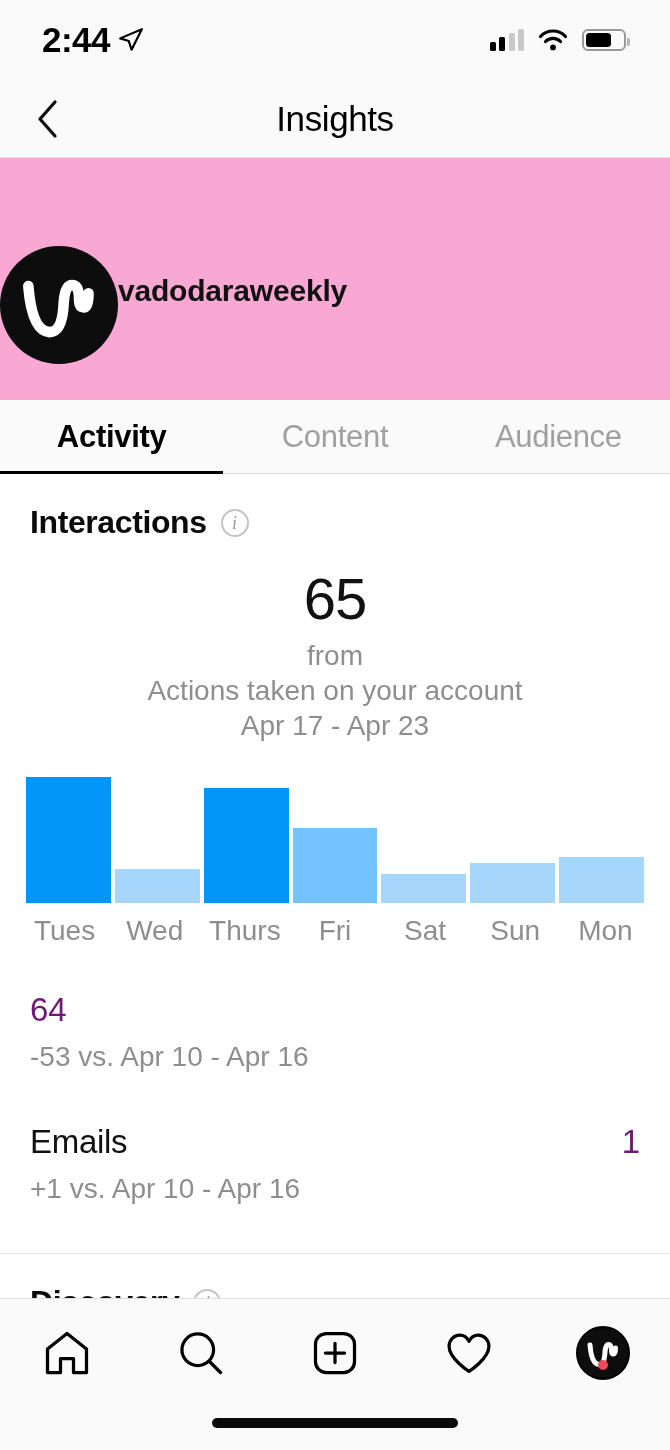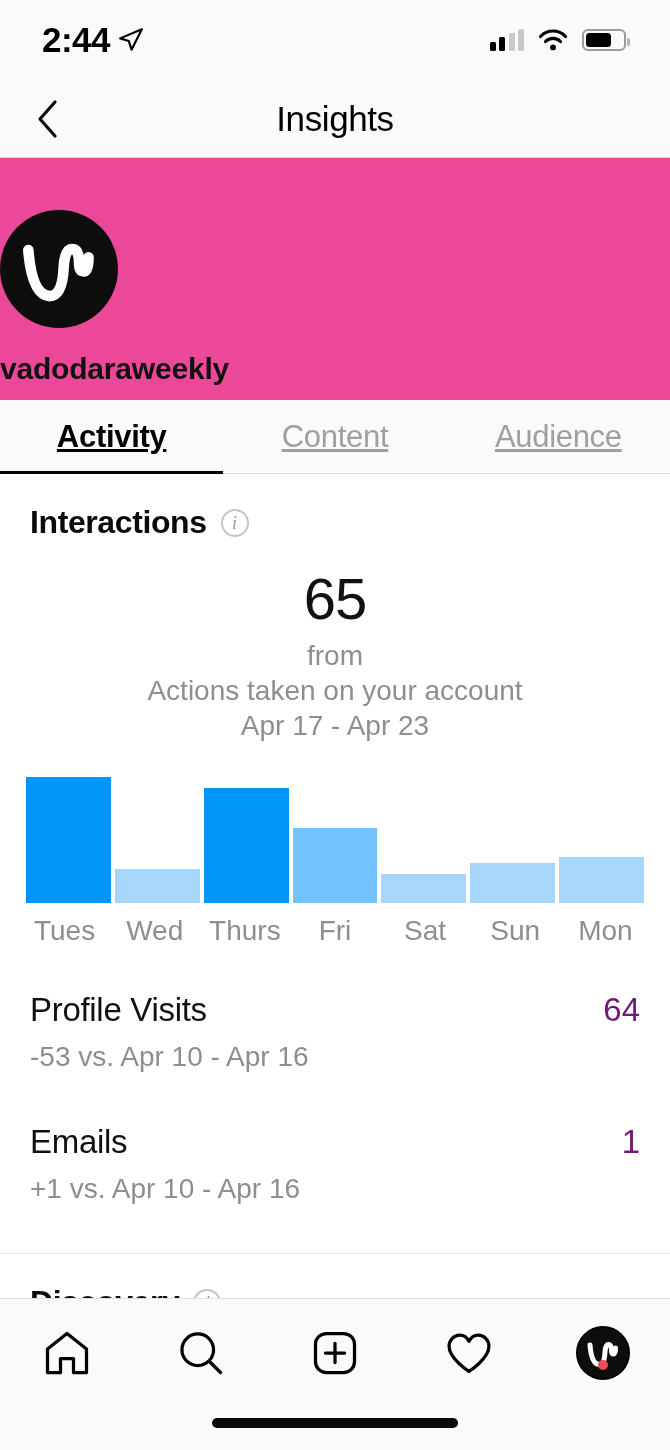--- a/index.html
+++ b/index.html
@@ -42,37 +42,37 @@
     background: #FAFAFA;
     display:flex; align-items:center; justify-content:center;
     border-bottom: 1.5px solid #DDDDDD;
   }
   .nav-title { font-size: 35px; font-weight: 400; color:#000000; letter-spacing:-0.4px; }
   .nav-back { position:absolute; left:24px; top:50%; transform:translateY(-50%); width:48px; height:48px; display:flex; align-items:center; justify-content:center; }
 
   
   .profile {
     position:absolute; top:158px; left:0; width:670px; height:242px;
-    background:#ec4899;
-    display:flex; flex-direction:column; 
+    background:#f9a8d4;
+    display:flex; flex-direction:row; align-items:center;
   }
   .avatar {
     width:118px; height:118px; border-radius:50%;
     background:#0d0d0d; margin-top:52px;
     display:flex; align-items:center; justify-content:center; overflow:hidden;
   }
   .username { margin-top:24px; font-size:30px; font-weight:700; color:#111; letter-spacing:-0.2px; }
 
   
   .tabs {
     position:absolute; top:400px; left:0; width:670px; height:74px;
     background:#FAFAFA; display:flex; border-bottom:1.5px solid #E0E0E0;
   }
   .tab { flex:1; display:flex; align-items:center; justify-content:center;
-         font-size:31px; color:#A0A0A0; font-weight:400; letter-spacing:-0.3px; position:relative;text-decoration:underline; }
+         font-size:31px; color:#A0A0A0; font-weight:400; letter-spacing:-0.3px; position:relative; }
   .tab.active { color:#000; font-weight:700; }
   .tab.active:after {
     content:""; position:absolute; bottom:-1.5px; left:0; width:100%; height:4px; background:#000;
   }
 
   
   .content { position:absolute; top:474px; left:0; width:670px; background:#fff; }
 
   .section-head {
     display:flex; align-items:center; gap:14px;
@@ -232,21 +232,20 @@
           <div class="chart-label">Fri</div>
           <div class="chart-label">Sat</div>
           <div class="chart-label">Sun</div>
           <div class="chart-label">Mon</div>
         </div>
     </div>
 
     <div class="stat-list">
       <div class="stat-row">
         <div class="stat-main">
-          <span class="stat-name">Profile Visits</span>
           <span class="stat-value">64</span>
         </div>
         <div class="stat-sub">-53 vs. Apr 10 - Apr 16</div>
       </div>
       <div class="stat-row">
         <div class="stat-main">
           <span class="stat-name">Emails</span>
           <span class="stat-value">1</span>
         </div>
         <div class="stat-sub">+1 vs. Apr 10 - Apr 16</div>

